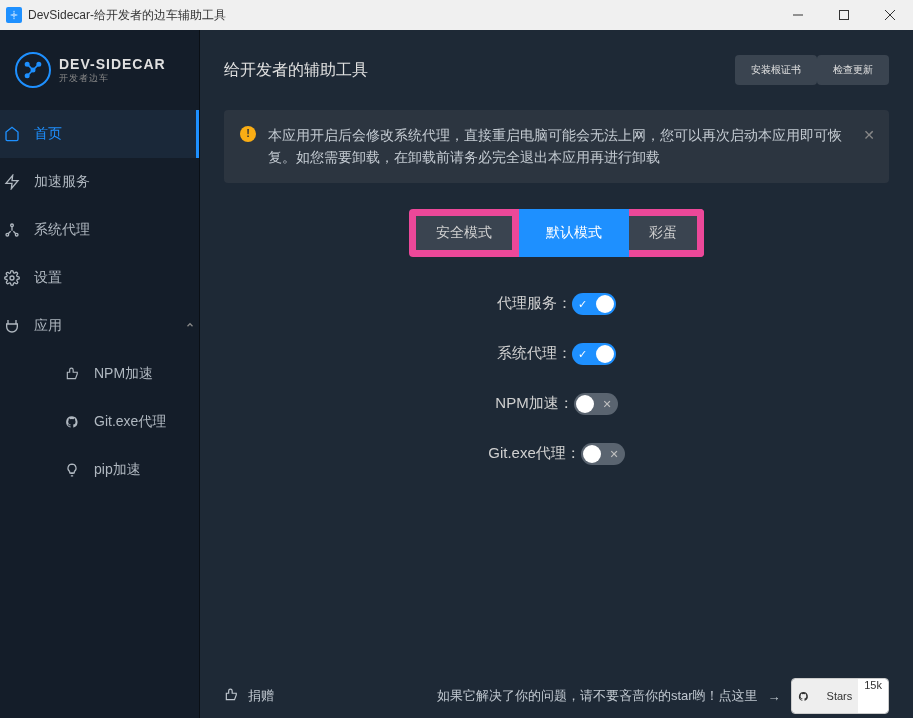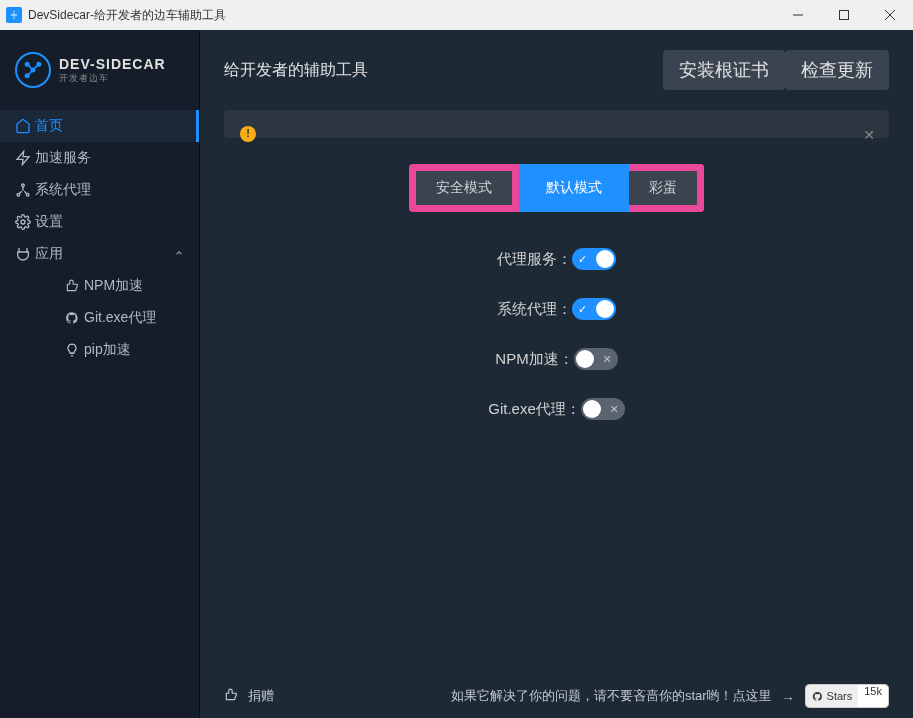--- a/index.html
+++ b/index.html
@@ -76,25 +76,25 @@
   font-weight: bold;
   letter-spacing: 1px;
   color: #e0e0e0;
 }
 .logo-sub {
   font-size: 9px;
   color: #888;
   letter-spacing: 1px;
 }
 .nav-item {
-  height: 32px;
-  display: flex;
-  align-items: center;
-  padding: 0 15px;
-  gap: 4px;
+  height: 48px;
+  display: flex;
+  align-items: center;
+  padding: 0 4px;
+  gap: 14px;
   color: #b0b8c0;
   cursor: pointer;
   position: relative;
 }
 .nav-item.active {
   background: #1a2839;
   color: #1e90ff;
 }
 .nav-item.active::after {
   content: '';
@@ -124,21 +124,21 @@
   padding: 0 24px;
   gap: 0;
 }
 .header-title { font-size: 16px; color: #e0e0e0; flex: 1; }
 .header-btn {
   background: #3a4450;
   border: none;
   color: #e0e0e0;
   padding: 8px 16px;
   border-radius: 4px;
-  font-size: 18px;
+  font-size: 10px;
   cursor: pointer;
 }
 .alert {
   margin: 0 24px 18px 24px;
   background: #2c3540;
   border-radius: 4px;
   padding: 14px 40px 14px 44px;
   position: relative;
   color: #c5ccd3;
   line-height: 1.6;
@@ -259,22 +259,22 @@
 .footer-spacer { flex: 1; }
 .github-badge {
   display: inline-flex;
   border: 1px solid #ccc;
   border-radius: 4px;
   overflow: hidden;
   font-size: 11px;
 }
 .github-badge-l {
   background: #eee; color: #333;
-  padding: 5px 6px;
-  display: flex; align-items: center; gap: 4px;
+  padding: 11px 6px;
+  display: flex; align-items: center; gap: 18px;
 }
 .github-badge-r {
   background: #fff; color: #333;
   padding: 0 6px;
 }
 </style>
 </head>
 <body>
 
 <div class="titlebar">
@@ -409,20 +409,21 @@
 
   <div class="main">
     <div class="header">
       <span class="header-title">给开发者的辅助工具</span>
       <button class="header-btn">安装根证书</button>
       <button class="header-btn">检查更新</button>
     </div>
 
     <div class="alert">
       <span class="alert-icon">!</span>
+      <span>本应用开启后会修改系统代理，直接重启电脑可能会无法上网，您可以再次启动本应用即可恢复。如您需要卸载，在卸载前请务必完全退出本应用再进行卸载</span>
       <span class="alert-close">✕</span>
     </div>
 
     <div class="mode-tabs">
       <div class="mode-tab">安全模式</div>
       <div class="mode-tab active">默认模式</div>
       <div class="mode-tab">彩蛋</div>
     </div>
 
     <div class="content-row">

